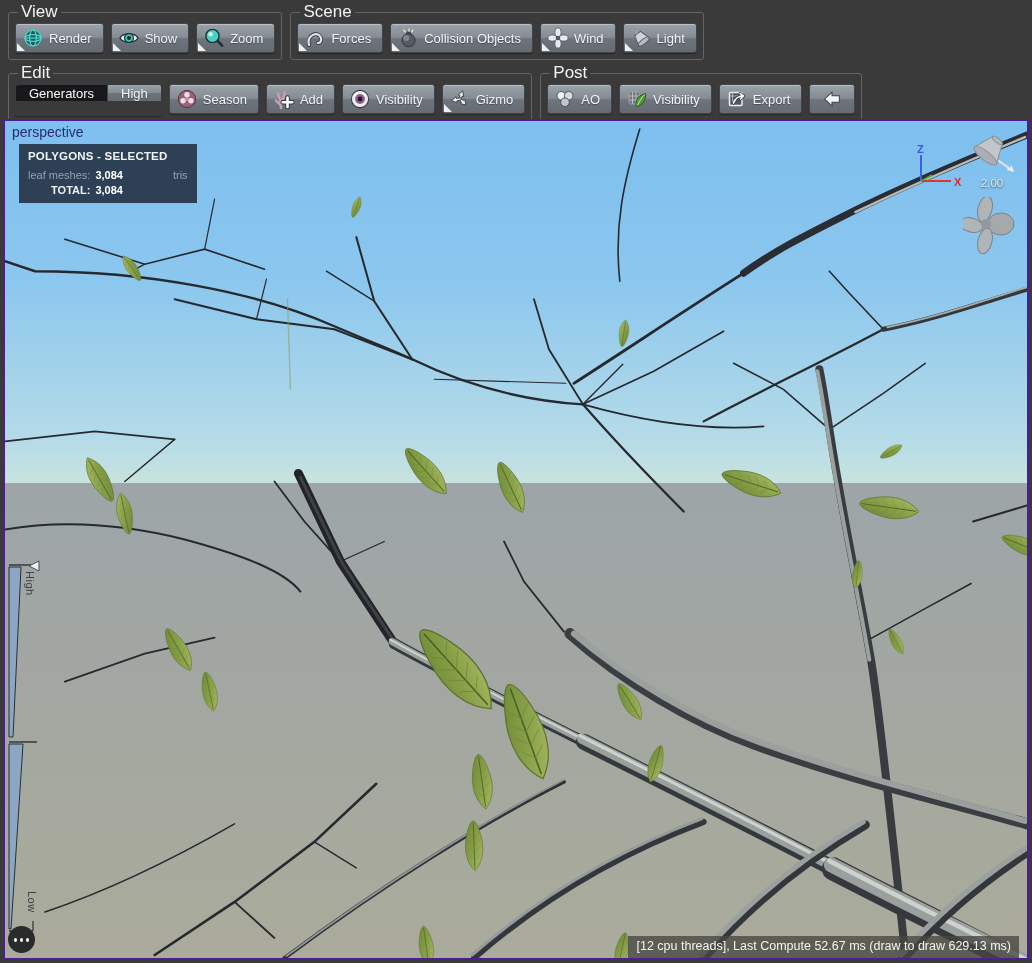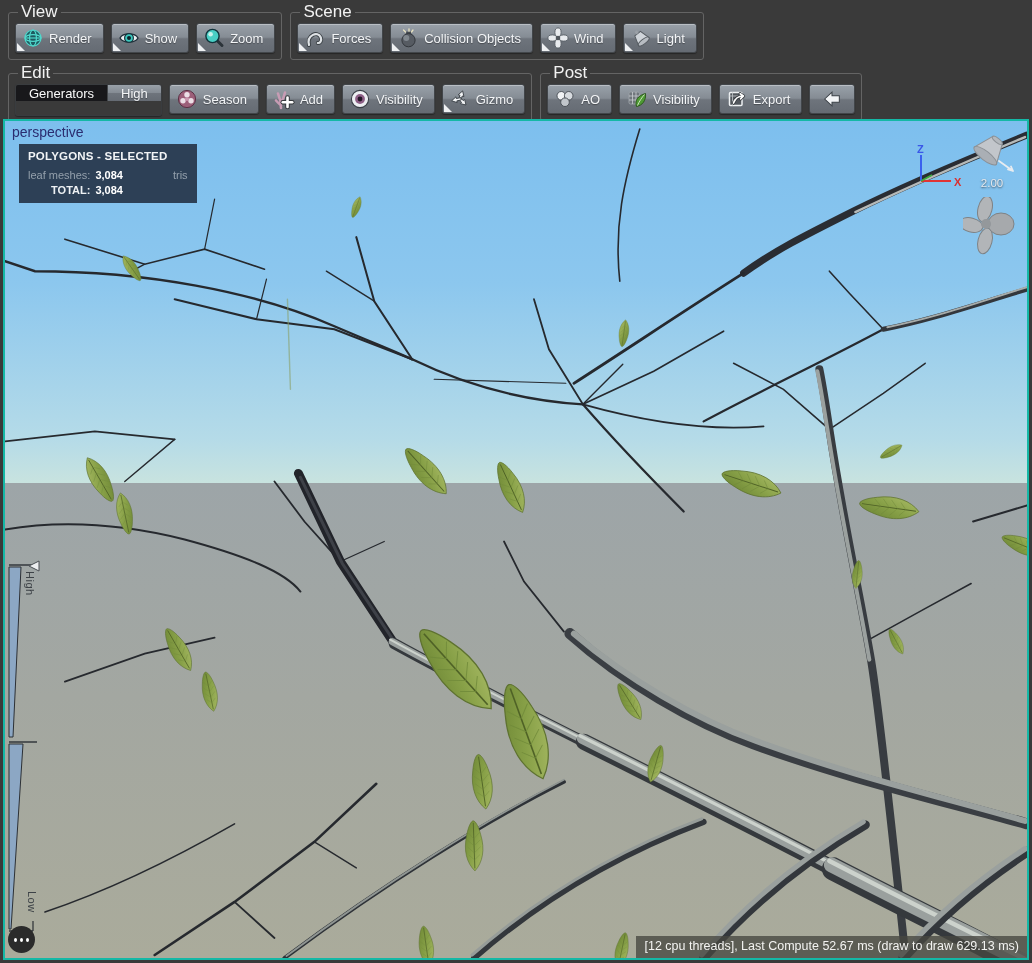--- a/index.html
+++ b/index.html
@@ -27,21 +27,21 @@
   }
   .tbtn .ic{width:22px;height:22px;display:flex;align-items:center;justify-content:center;flex:none;}
   .corner{position:absolute;left:1px;bottom:1px;width:0;height:0;
     border-bottom:8px solid #eef0f2;border-right:8px solid transparent;}
   .seg{display:flex;border-radius:3px;overflow:hidden;border:1px solid #393c3f;height:30px;box-shadow:0 1px 1px rgba(0,0,0,.35);}
   .seg .sbtn{height:16px;border:none;padding:0 13px;font-size:13px;font-family:inherit;cursor:pointer;}
   .seg .sel{background:#18181b;color:#fafafa;}
   .seg .unsel{background:linear-gradient(#99a1a9 0%,#858c94 47%,#6e747c 53%,#656b73 100%);color:#f3f5f7;border-left:1px solid #42464a;text-shadow:0 1px 1px rgba(0,0,0,.35);}
   .arrowbtn{width:46px;justify-content:center;padding:0;}
   
-  .vframe{position:absolute;left:3px;right:3px;top:119px;bottom:3px;background:#14b8a6;padding:2px;}
+  .vframe{position:absolute;left:3px;right:3px;top:119px;bottom:3px;background:#4c1d95;padding:2px;}
   .vp{position:relative;width:100%;height:100%;overflow:hidden;background:#9aa2a5;}
   .sky{position:absolute;left:0;right:0;top:0;height:43.2%;
     background:linear-gradient(#7dbfee 0%,#8cc7ee 45%,#b5dbe8 88%,#c8e3df 100%);}
   .ground{position:absolute;left:0;right:0;top:43.2%;bottom:0;
     background:linear-gradient(#9da5a8 0%,#a3a7a1 45%,#aaab9b 100%);}
   svg.scene{position:absolute;left:0;top:0;width:100%;height:100%;}
   .cam-label{position:absolute;left:7px;top:3px;font-size:14px;color:#2b2d70;}
   .poly-panel{position:absolute;left:14px;top:23px;background:rgba(39,54,74,.93);
     color:#fff;padding:6px 9px 7px 9px;min-width:136px;}
   .poly-title{font-size:11.5px;font-weight:bold;letter-spacing:.2px;color:#f2f4f6;}
@@ -56,21 +56,21 @@
   .light-value{font-size:11.5px;color:#e3e8ee;text-shadow:0 1px 2px rgba(40,50,60,.8);margin-top:-4px;}
   .turbine{position:absolute;right:8px;top:76px;width:56px;height:58px;}
   .lod{position:absolute;left:0;top:438px;width:46px;height:390px;}
   .lod svg{position:absolute;left:0;top:0;}
   .lod-high,.lod-low{position:absolute;writing-mode:vertical-rl;font-size:11px;color:#3d4247;letter-spacing:.5px;}
   .lod-high{left:19px;top:12px;}
   .lod-low{left:21px;top:332px;}
   .menu-btn{position:absolute;left:3px;bottom:5px;width:27px;height:27px;border-radius:50%;
     background:#2b2b2b;border:none;display:flex;align-items:center;justify-content:center;gap:3px;cursor:pointer;}
   .menu-btn i{width:4px;height:4px;border-radius:50%;background:#fff;display:block;}
-  .status{position:absolute;right:0;bottom:0;background:rgba(70,70,64,.78);
+  .status{position:absolute;right:8px;bottom:0;background:rgba(70,70,64,.78);
     color:#f3f3f1;font-size:12.5px;padding:3px 8px 5px 9px;white-space:nowrap;}
 </style>
 </head>
 <body>
 
 <div class="toolbar-row row1">
 
   <fieldset class="group">
     <legend>View</legend>
     <div class="btnrow">

